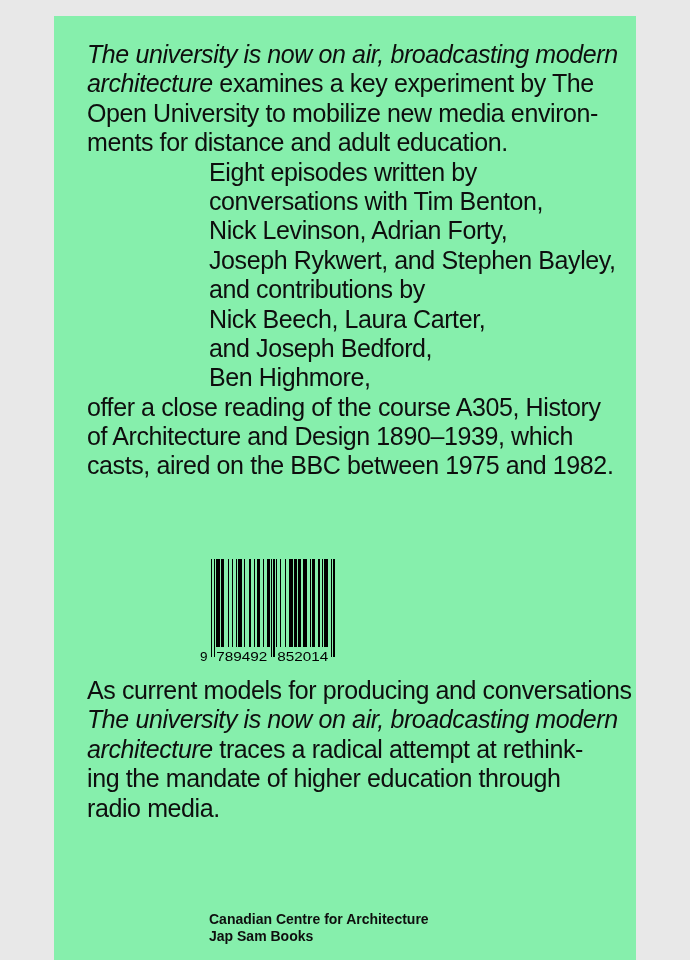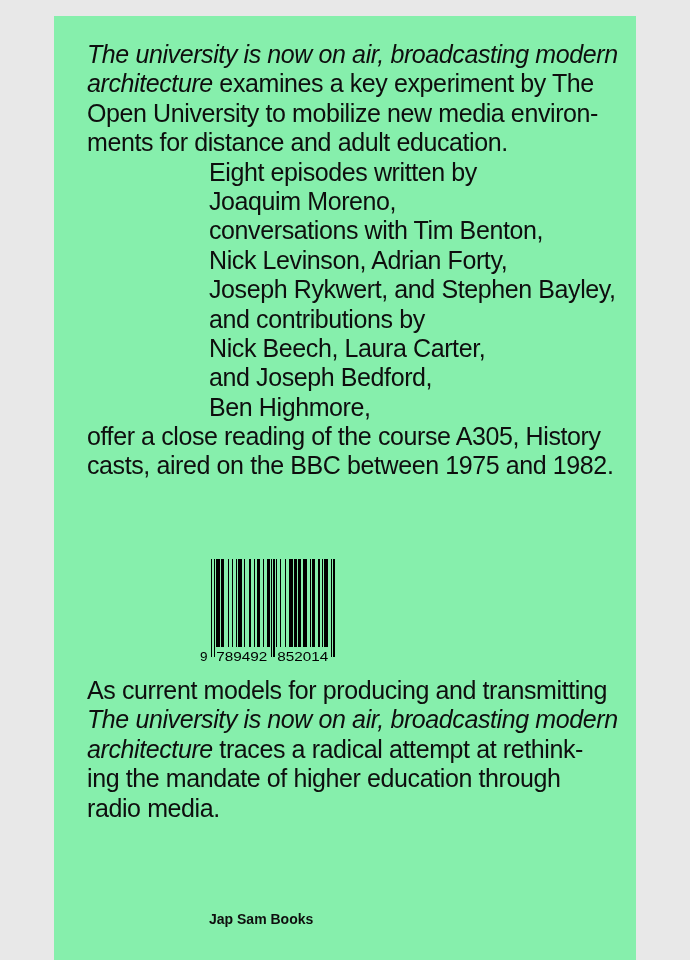--- a/index.html
+++ b/index.html
@@ -54,29 +54,29 @@
 <body>
 
 <div class="page">
 
   <section class="body-text" id="para-top">
       <div class="line"><em>The university is now on air, broadcasting modern</em></div>
       <div class="line"><em>architecture</em><span> examines a key experiment by The</span></div>
       <div class="line"><span>Open University to mobilize new media environ-</span></div>
       <div class="line"><span>ments for distance and adult education.</span></div>
       <div class="line indent"><span>Eight episodes written by</span></div>
-      <div class="line indent"><span>Joaquim Moreno,</span></div>
       <div class="line indent"><span>conversations with Tim Benton,</span></div>
       <div class="line indent"><span>Nick Levinson, Adrian Forty,</span></div>
       <div class="line indent"><span>Joseph Rykwert, and Stephen Bayley,</span></div>
       <div class="line indent"><span>and contributions by</span></div>
       <div class="line indent"><span>Nick Beech, Laura Carter,</span></div>
       <div class="line indent"><span>and Joseph Bedford,</span></div>
       <div class="line indent"><span>Ben Highmore,</span></div>
       <div class="line"><span>offer a close reading of the course A305, History</span></div>
+      <div class="line"><span>of Architecture and Design 1890–1939, which</span></div>
       <div class="line"><span>casts, aired on the BBC between 1975 and 1982.</span></div>
     </section>
 
   <figure class="barcode-wrap" style="margin:0">
     <svg id="barcode-svg" width="136" height="106" viewBox="0 0 136 106" shape-rendering="crispEdges">
         <rect x="11.00" y="0" width="1.35" height="98" fill="#000000"></rect>
         <rect x="13.60" y="0" width="1.35" height="98" fill="#000000"></rect>
         <rect x="16.20" y="0" width="1.35" height="88" fill="#000000"></rect>
         <rect x="17.50" y="0" width="1.35" height="88" fill="#000000"></rect>
         <rect x="18.80" y="0" width="1.35" height="88" fill="#000000"></rect>
@@ -124,24 +124,25 @@
         <rect x="126.70" y="0" width="1.35" height="88" fill="#000000"></rect>
         <rect x="130.60" y="0" width="1.35" height="98" fill="#000000"></rect>
         <rect x="133.20" y="0" width="1.35" height="98" fill="#000000"></rect>
         <text x="0" y="101.5" font-size="13.5" font-family="&quot;Liberation Sans&quot;, sans-serif" fill="#000000">9</text>
         <text x="16.2" y="101.5" font-size="13.5" font-family="&quot;Liberation Sans&quot;, sans-serif" fill="#000000" textLength="51" lengthAdjust="spacingAndGlyphs">789492</text>
         <text x="77.3" y="101.5" font-size="13.5" font-family="&quot;Liberation Sans&quot;, sans-serif" fill="#000000" textLength="51" lengthAdjust="spacingAndGlyphs">852014</text>
       </svg>
   </figure>
 
   <section class="body-text" id="para-bottom">
-      <div class="line"><span>As current models for producing and transmitting</span></div>
+      <div class="line"><span>As current models for producing and conversations</span></div>
       <div class="line"><em>The university is now on air, broadcasting modern</em></div>
       <div class="line"><em>architecture</em><span> traces a radical attempt at rethink-</span></div>
       <div class="line"><span>ing the mandate of higher education through</span></div>
       <div class="line"><span>radio media.</span></div>
     </section>
 
   <footer class="footer-credits">
+      <div class="line"><span>Canadian Centre for Architecture</span></div>
       <div class="line"><span>Jap Sam Books</span></div>
     </footer>
 
 </div>
 
 </body></html>

